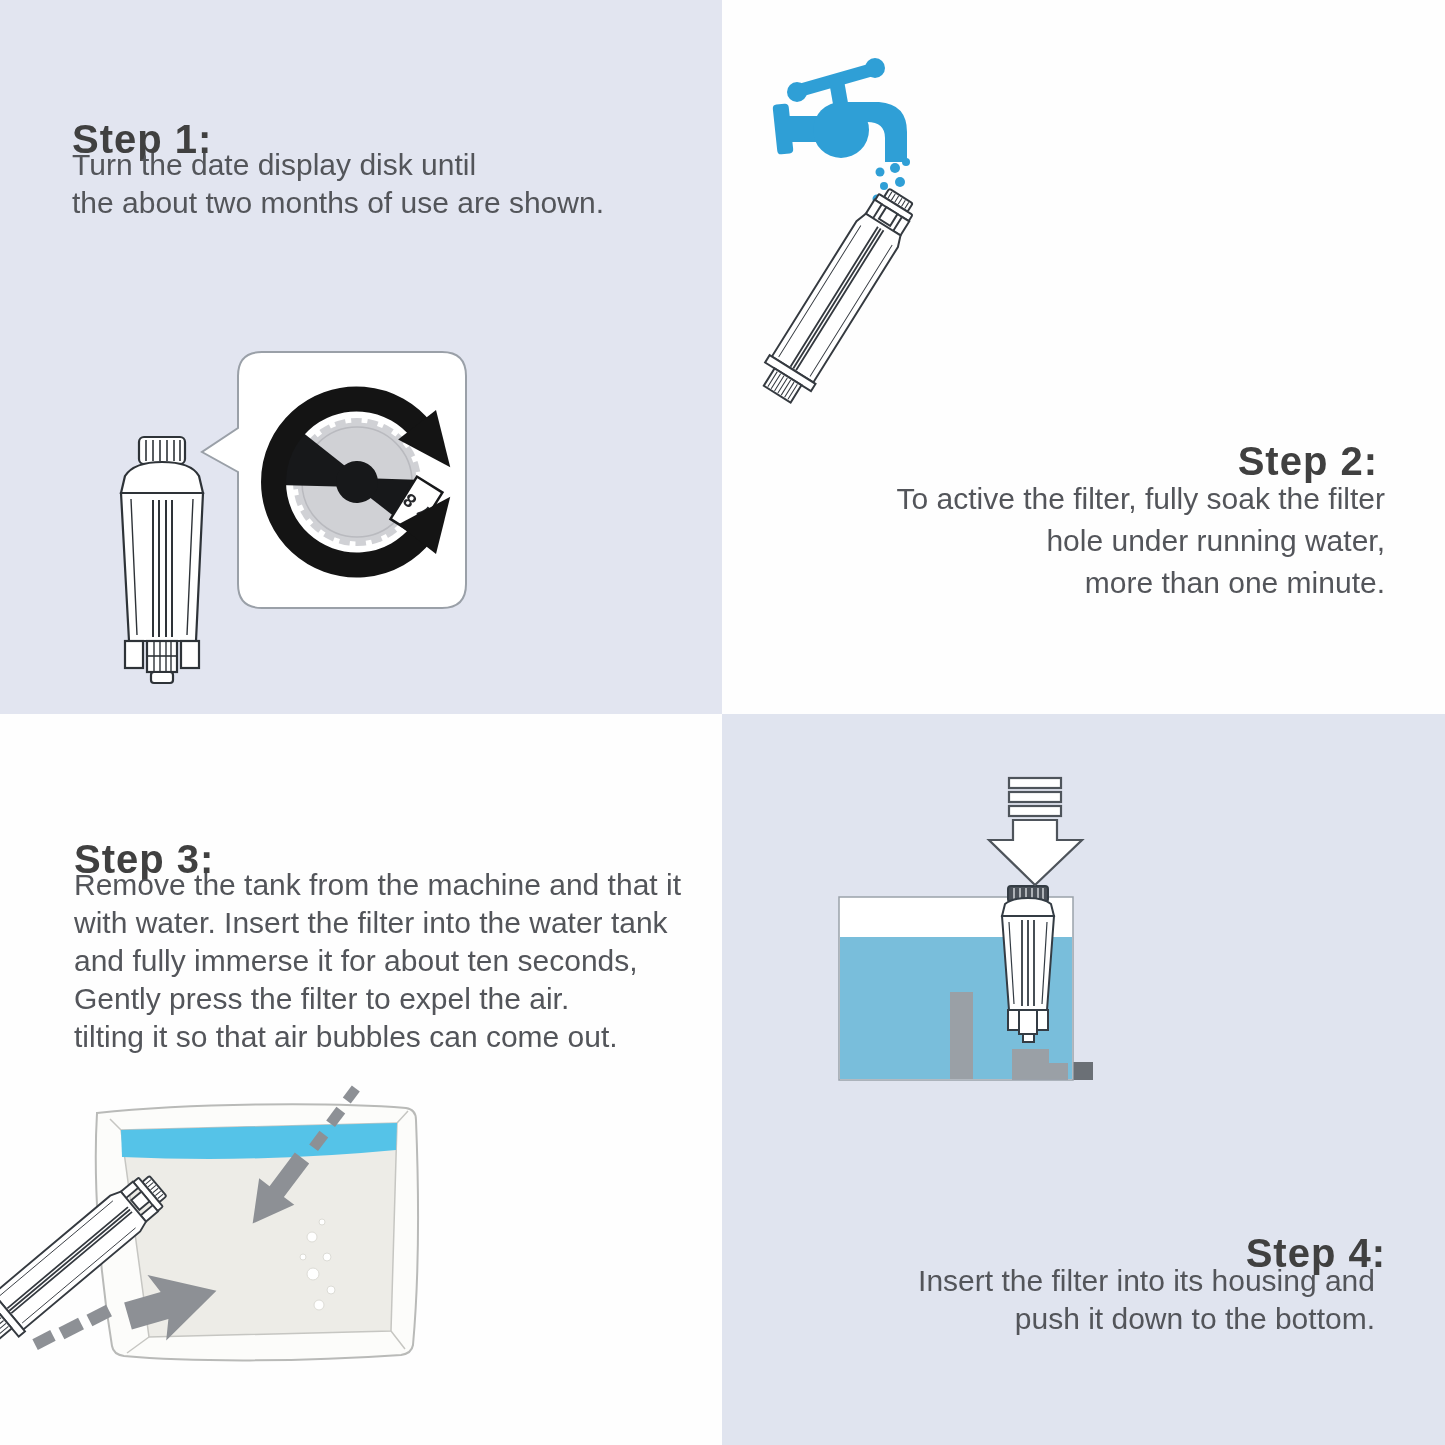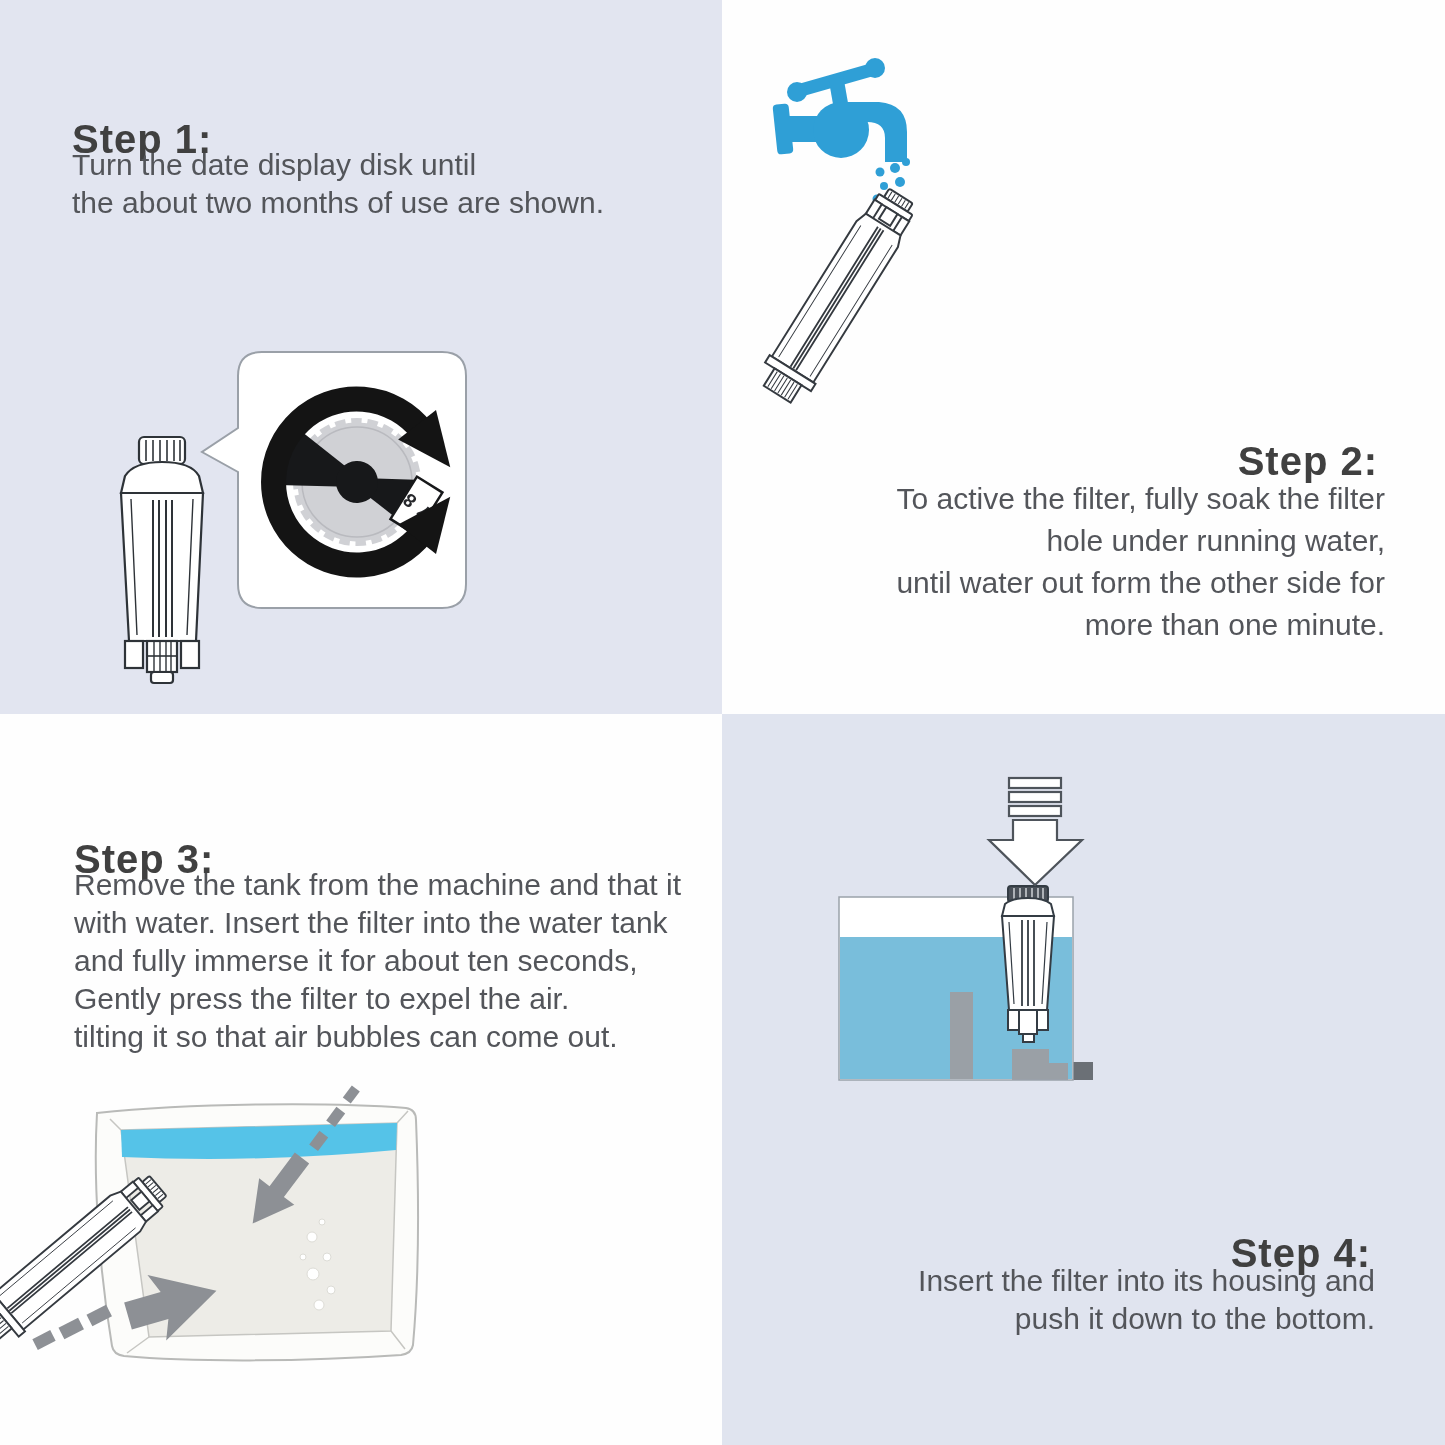--- a/index.html
+++ b/index.html
@@ -26,21 +26,21 @@
   }
   .lh38 .line{line-height:38px;}
   .lh42 .line{line-height:42px;}
   .ta-right{text-align:right;margin-left:12px;}
   #h1{left:72px;top:84px;}
   #b1{left:72px;top:146px;}
   #h2{right:67px;top:406px;}
   #b2{right:60px;top:478px;}
   #h3{left:74px;top:804px;}
   #b3{left:74px;top:866px;}
-  #h4{right:74px;top:1198px;text-align:right;}
+  #h4{right:59px;top:1198px;text-align:right;}
   #b4{right:70px;top:1262px;}
   #art{position:absolute;left:0;top:0;z-index:2;}
 </style>
 </head>
 <body>
 
 <div class="canvas">
 
   <div id="q1" class="quad q-tint"></div>
   <div id="q2" class="quad q-white"></div>
@@ -201,21 +201,20 @@
   <h2 id="h1" class="step-heading">Step 1:</h2>
   <div id="b1" class="step-body lh38">
     <div class="line">Turn the date display disk until</div>
     <div class="line">the about two months of use are shown.</div>
   </div>
 
   <h2 id="h2" class="step-heading">Step 2:</h2>
   <div id="b2" class="step-body lh42 ta-right">
     <div class="line">To active the filter, fully soak the filter</div>
     <div class="line">hole under running water,</div>
-    <div class="line">until water out form the other side for</div>
     <div class="line">more than one minute.</div>
   </div>
 
   <h2 id="h3" class="step-heading">Step 3:</h2>
   <div id="b3" class="step-body lh38">
     <div class="line">Remove the tank from the machine and that it</div>
     <div class="line">with water. Insert the filter into the water tank</div>
     <div class="line">and fully immerse it for about ten seconds,</div>
     <div class="line">Gently press the filter to expel the air.</div>
     <div class="line">tilting it so that air bubbles can come out.</div>

